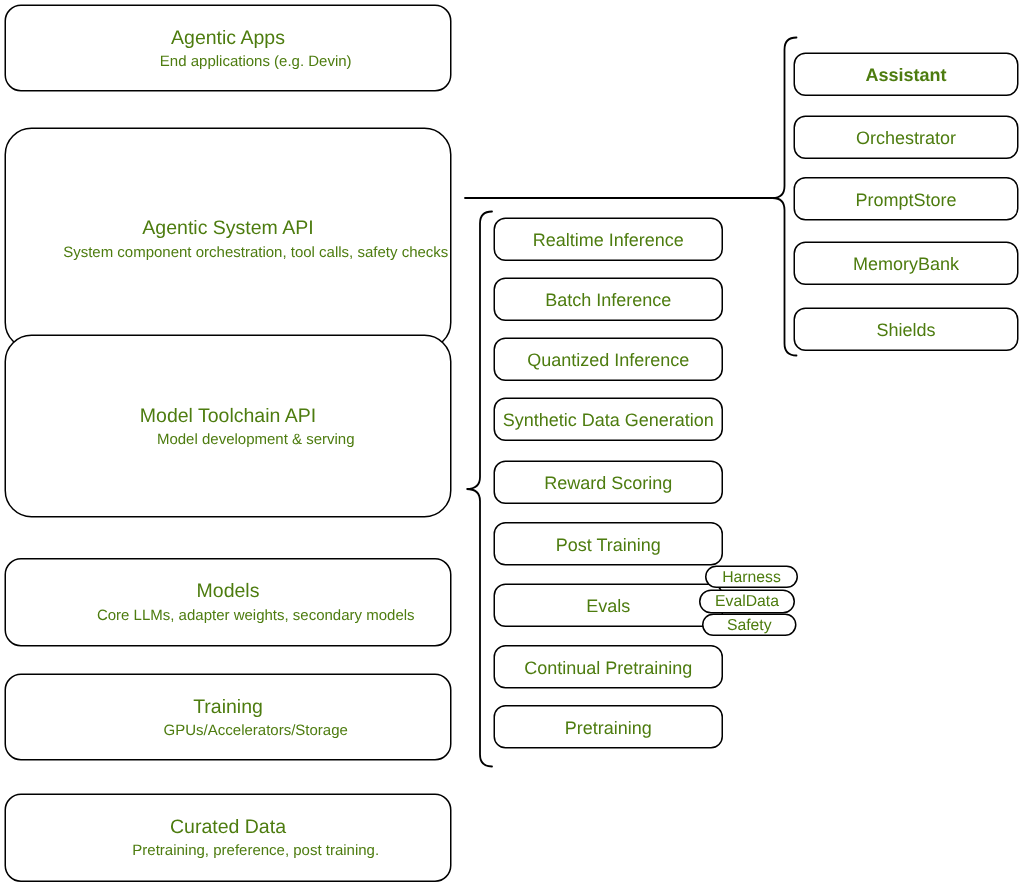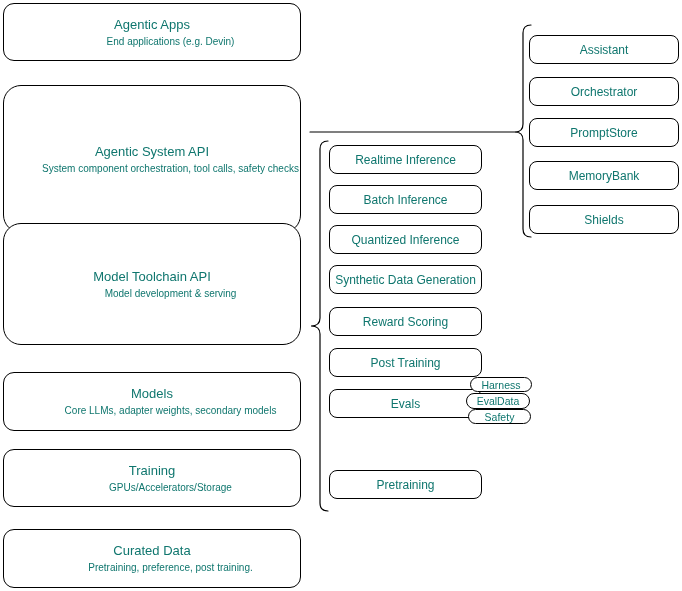--- a/index.html
+++ b/index.html
@@ -1,21 +1,21 @@
 <!DOCTYPE html>
 <html><head>
 <meta charset="utf-8">
 <style>
   html,body{margin:0;padding:0;background:#ffffff;}
   .canvas{
     position:relative;
     width:682px;height:591px;
     background:#ffffff;
     font-family:"Liberation Sans",sans-serif;
-    color:#0f766e;
+    color:#4d7c0f;
     overflow:hidden;
   }
   .node{
     position:absolute;
     box-sizing:border-box;
     background:#ffffff;
     border:1px solid #000000;
     display:flex;
     flex-direction:column;
     align-items:center;
@@ -100,25 +100,26 @@
     <div class="subtitle">Pretraining, preference, post training.</div>
   </div>
 
   <div class="node mbox" style="top:145px;">Realtime Inference</div>
   <div class="node mbox" style="top:185px;">Batch Inference</div>
   <div class="node mbox" style="top:225px;">Quantized Inference</div>
   <div class="node mbox" style="top:265px;">Synthetic Data Generation</div>
   <div class="node mbox" style="top:307px;">Reward Scoring</div>
   <div class="node mbox" style="top:348px;">Post Training</div>
   <div class="node mbox" style="top:389px;">Evals</div>
+  <div class="node mbox" style="top:430px;">Continual Pretraining</div>
   <div class="node mbox" style="top:470px;">Pretraining</div>
 
   <div class="pill" style="left:470px;top:377px;width:62px;height:15px;">Harness</div>
   <div class="pill" style="left:466px;top:393px;width:64px;height:16px;">EvalData</div>
   <div class="pill" style="left:468px;top:409px;width:63px;height:15px;">Safety</div>
 
-  <div class="node rbox" style="top:35px;">Assistant</div>
+  <div class="node rbox" style="top:35px;font-weight:bold;">Assistant</div>
   <div class="node rbox" style="top:77px;">Orchestrator</div>
   <div class="node rbox" style="top:118px;">PromptStore</div>
   <div class="node rbox" style="top:161px;">MemoryBank</div>
   <div class="node rbox" style="top:205px;">Shields</div>
 
 </div>
 
 </body></html>

